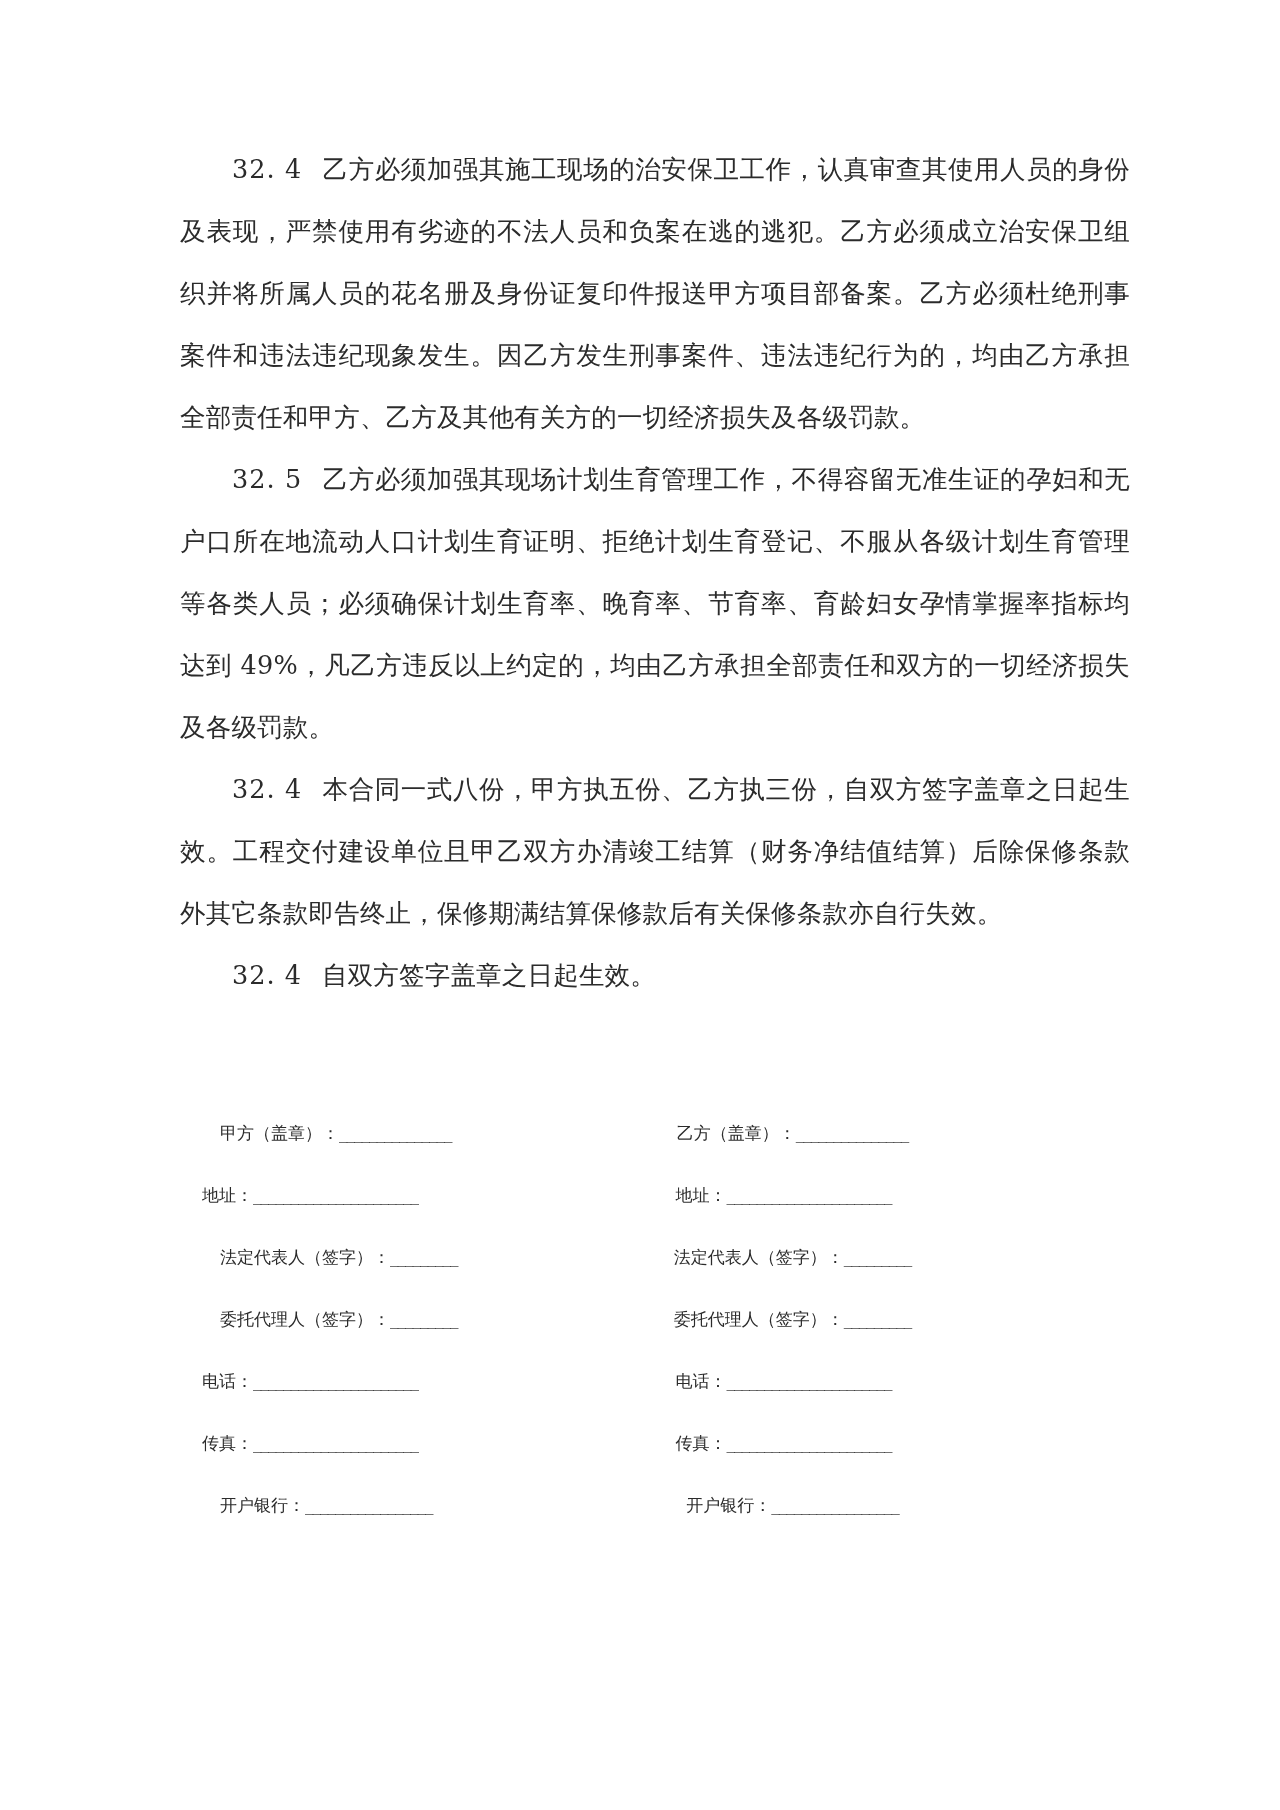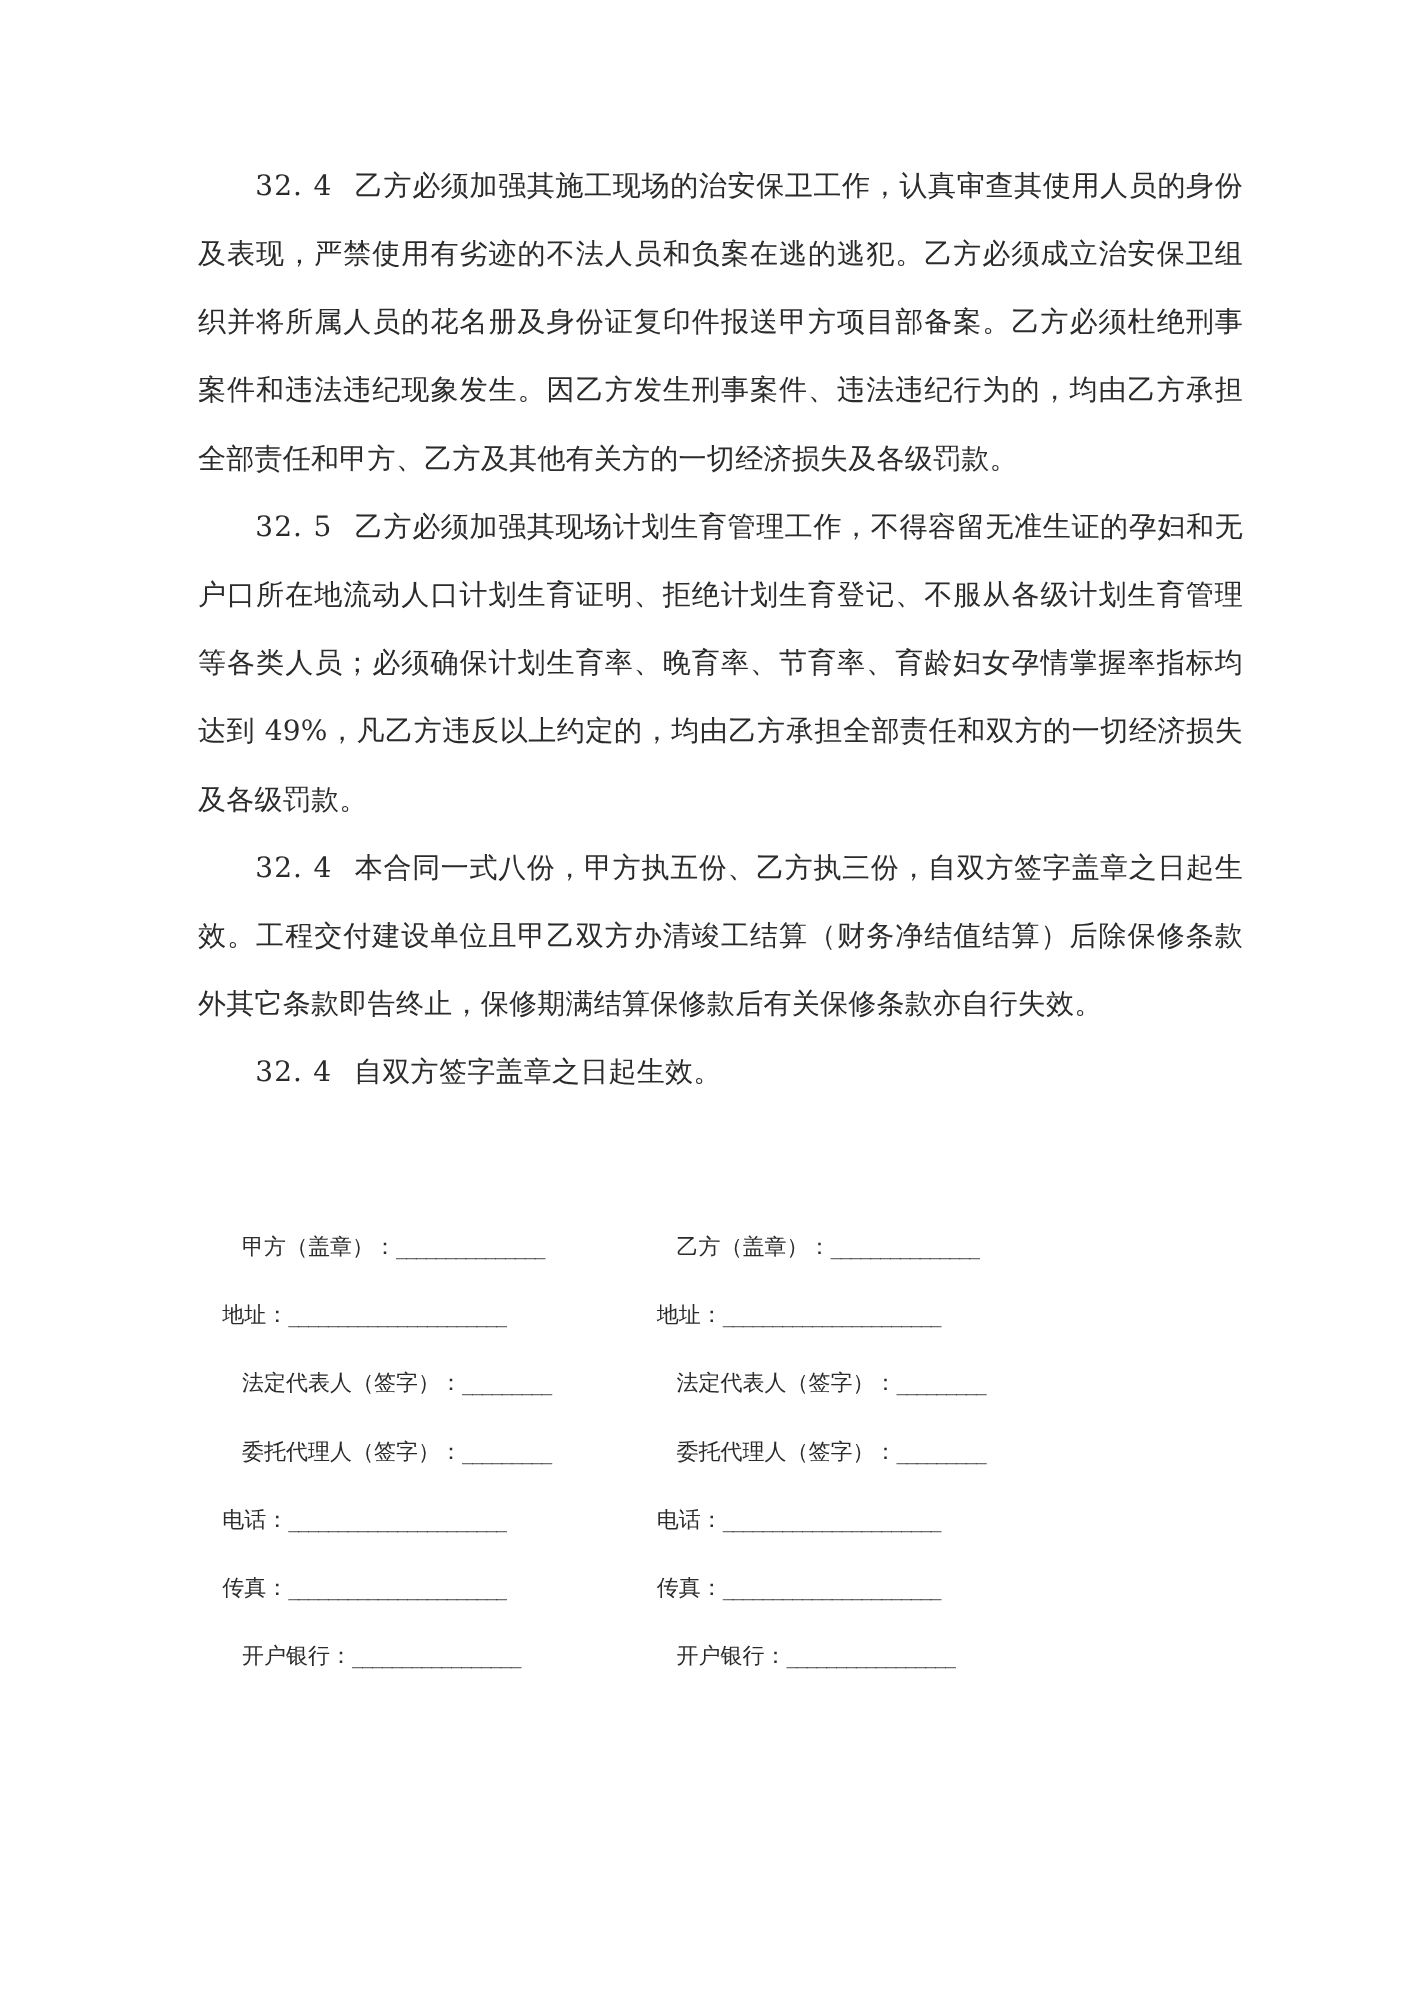--- a/index.html
+++ b/index.html
@@ -46,30 +46,30 @@
   }
   
   .sig-block {
     margin-top: 96px;
     width: 790px;
     margin-left: 0px;
   }
   .sig-row {
     display: flex;
     line-height: 62px;
-    font-size: 20px;
+    font-size: 17px;
     color: #2b2b2b;
   }
   .sig-col {
     width: 395px;
     box-sizing: border-box;
     white-space: nowrap;
   }
   .sig-col.left   { padding-left: 22px; }
-  .sig-col.right  { padding-left: 22px; }
+  .sig-col.right  { padding-left: 22px; text-align: center; }
   .indent-1 { padding-left: 40px !important; }
   .line-s  { letter-spacing: -1px; }
 </style>
 </head>
 <body>
 
 <div class="page">
 
   <div class="body-text">
 

